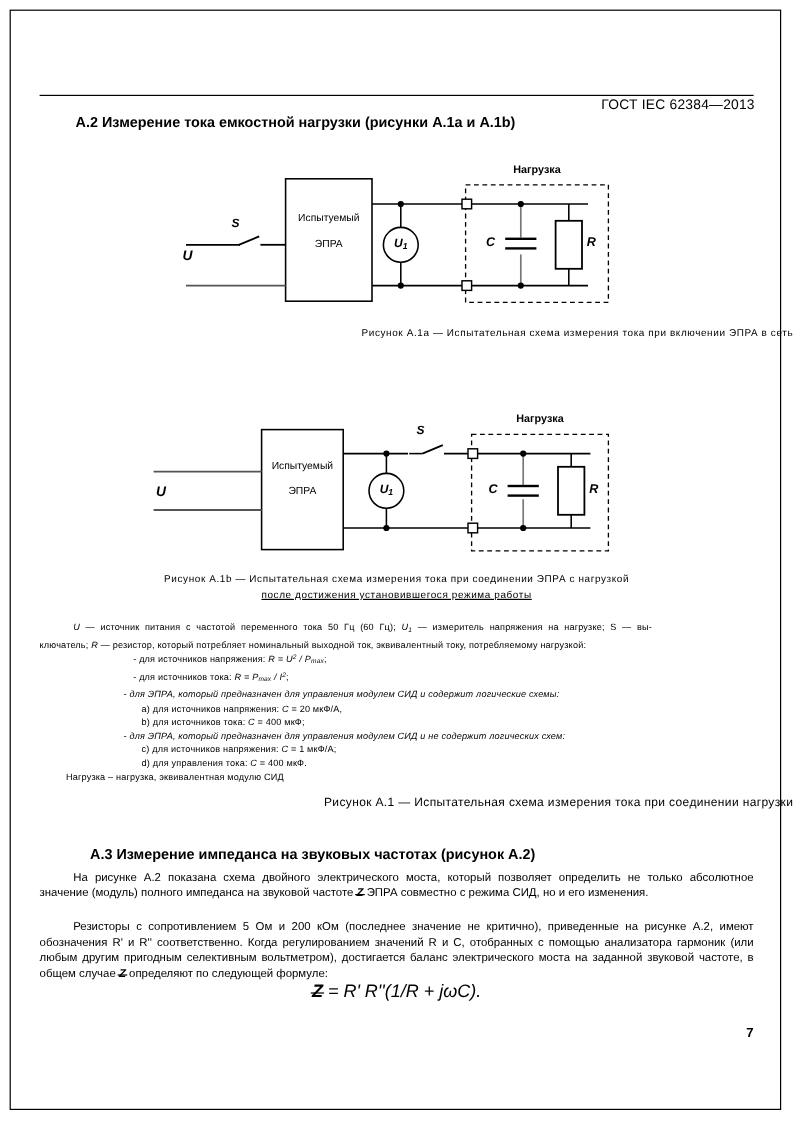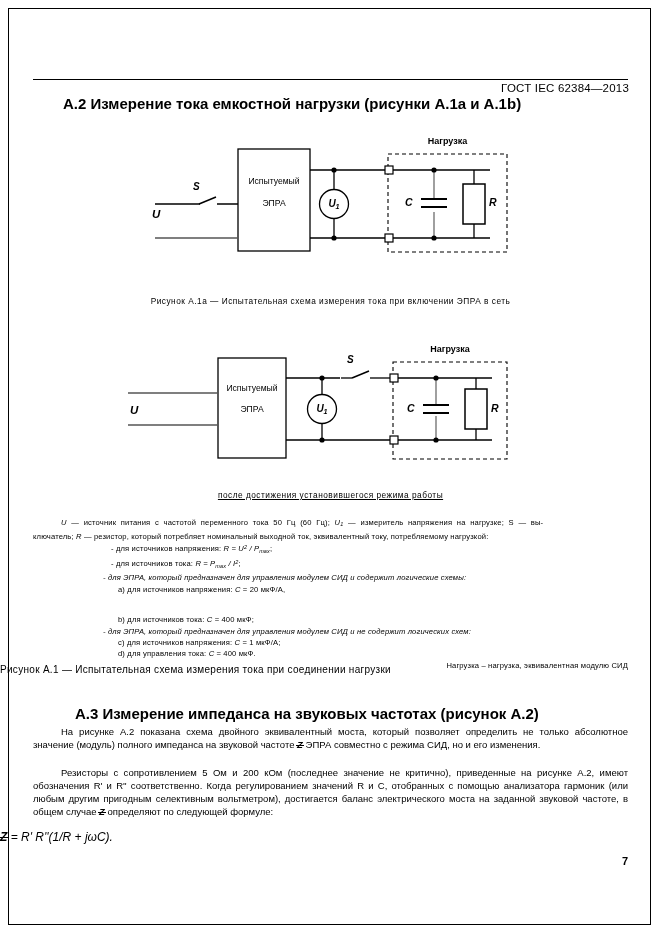--- a/index.html
+++ b/index.html
@@ -40,21 +40,21 @@
   .hdr-rule {
     position: absolute;
     left: 33px;
     top: 79px;
     width: 595px;
     height: 1px;
     background: #000;
   }
   .sec-head {
     position: absolute;
-    font-size: 15px;
+    font-size: 12px;
     font-weight: bold;
     white-space: nowrap;
     text-align: center;
   }
   .para {
     position: absolute;
     font-size: 9.5px;
     line-height: 13px;
     text-align: justify;
   }
@@ -62,42 +62,42 @@
     position: absolute;
     font-size: 8.3px;
     text-align: center;
     width: 100%;
     left: 0;
     letter-spacing: 0.5px;
   }
   .cap-main {
     position: absolute;
     font-size: 10px;
-    text-align: left;
+    text-align: right;
     width: 100%;
     left: 0;
     letter-spacing: 0.3px;
   }
   .legend {
     position: absolute;
     font-size: 7.6px;
     line-height: 11.4px;
     letter-spacing: 0.15px;
   }
   .legend .ln { white-space: nowrap; }
   .legend i { font-style: italic; }
   .sub { font-size: 0.72em; vertical-align: -0.25em; }
   .sup { font-size: 0.72em; vertical-align: 0.42em; }
   .formula-line {
     position: absolute;
     width: 100%;
     left: 0;
-    font-size: 12px;
+    text-align: center;
+    font-size: 15px;
     font-style: italic;
-    margin-top: 12px;
   }
   .pg {
     position: absolute;
     right: 33px;
     top: 855px;
     font-size: 11px;
     font-weight: bold;
   }
   svg { display: block; }
   .zed {
@@ -170,21 +170,21 @@
     </svg>
     <div style="position:absolute; left:152px; top:208px; font-size:11.5px; font-weight:bold; font-style:italic;">U</div>
     <div style="position:absolute; left:193px; top:181px; font-size:10px; font-weight:bold; font-style:italic;">S</div>
     <div style="position:absolute; left:238px; top:176px; width:72px; text-align:center; font-size:8.6px;">Испытуемый</div>
     <div style="position:absolute; left:238px; top:198px; width:72px; text-align:center; font-size:8.6px;">ЭПРА</div>
     <div style="position:absolute; left:320px; top:198px; width:28px; text-align:center; font-size:10px; font-weight:bold; font-style:italic;"><span>U</span><span class="sub">1</span></div>
     <div style="position:absolute; left:405px; top:196px; font-size:10.5px; font-weight:bold; font-style:italic;">C</div>
     <div style="position:absolute; left:489px; top:196px; font-size:10.5px; font-weight:bold; font-style:italic;">R</div>
     <div style="position:absolute; left:388px; top:136px; width:119px; text-align:center; font-size:9px; font-weight:bold;">Нагрузка</div>
   </div>
-  <div class="cap" style="top:296px;">Рисунок A.1a  —  Испытательная схема измерения тока при включении ЭПРА в сеть</div>
+  <div class="cap" style="top:272px;text-align:right;">Рисунок A.1a  —  Испытательная схема измерения тока при включении ЭПРА в сеть</div>
 
   <div style="position:absolute; left:0; top:0;">
     <svg width="661" height="480" viewBox="0 0 661 480" style="position:absolute;left:0;top:0;">
 
       <rect x="393" y="362" width="114" height="97" fill="none" stroke="#000" stroke-width="1.1" stroke-dasharray="4,3"></rect>
 
       <rect x="218" y="358" width="68" height="100" fill="#fff" stroke="#000" stroke-width="1.3"></rect>
 
       <line x1="128" y1="393" x2="218" y2="393" stroke="#555" stroke-width="1.6"></line>
       <line x1="128" y1="425" x2="218" y2="425" stroke="#555" stroke-width="1.6"></line>
@@ -221,41 +221,42 @@
     </svg>
     <div style="position:absolute; left:130px; top:404px; font-size:11.5px; font-weight:bold; font-style:italic;">U</div>
     <div style="position:absolute; left:347px; top:354px; font-size:10px; font-weight:bold; font-style:italic;">S</div>
     <div style="position:absolute; left:218px; top:383px; width:68px; text-align:center; font-size:8.6px;">Испытуемый</div>
     <div style="position:absolute; left:218px; top:404px; width:68px; text-align:center; font-size:8.6px;">ЭПРА</div>
     <div style="position:absolute; left:308px; top:403px; width:28px; text-align:center; font-size:10px; font-weight:bold; font-style:italic;"><span>U</span><span class="sub">1</span></div>
     <div style="position:absolute; left:407px; top:402px; font-size:10.5px; font-weight:bold; font-style:italic;">C</div>
     <div style="position:absolute; left:491px; top:402px; font-size:10.5px; font-weight:bold; font-style:italic;">R</div>
     <div style="position:absolute; left:393px; top:344px; width:114px; text-align:center; font-size:9px; font-weight:bold;">Нагрузка</div>
   </div>
+  <div class="cap" style="top:477px;">Рисунок A.1b  —  Испытательная схема измерения тока при соединении ЭПРА с нагрузкой</div>
   <div class="cap" style="top:490px;text-decoration:underline;">после достижения установившегося режима работы</div>
 
   <div class="legend" style="left:33px; top:517px; width:595px;">
     <div class="ln" style="text-indent:28px; word-spacing:2.4px;"><i>U</i><span> — источник питания с частотой переменного тока 50 Гц (60 Гц); </span><i>U</i><i class="sub">1</i><span> — измеритель напряжения на нагрузке; S — вы-</span></div>
     <div class="ln"><span>ключатель; </span><i>R</i><span> — резистор, который потребляет номинальный выходной ток, эквивалентный току, потребляемому нагрузкой:</span></div>
     <div class="ln" style="padding-left:78px;"><span>- для источников напряжения: </span><i>R = U</i><i class="sup">2</i><i> / P</i><i class="sub">max</i><span>;</span></div>
     <div class="ln" style="padding-left:78px;"><span>- для источников тока: </span><i>R = P</i><i class="sub">max</i><i> / I</i><i class="sup">2</i><span>;</span></div>
     <div class="ln" style="padding-left:70px; font-style:italic;">- для ЭПРА, который предназначен для управления модулем СИД и содержит логические схемы:</div>
     <div class="ln" style="padding-left:85px;"><span>a) для источников напряжения: </span><i>C</i><span> = 20 мкФ/A,</span></div>
-    <div class="ln" style="padding-left:85px;margin-top:19px;"><span>b) для источников тока: </span><i>C</i><span> = 400 мкФ;</span></div>
+    <div class="ln" style="padding-left:85px;"><span>b) для источников тока: </span><i>C</i><span> = 400 мкФ;</span></div>
     <div class="ln" style="padding-left:70px; font-style:italic;">- для ЭПРА, который предназначен для управления модулем СИД и не содержит логических схем:</div>
     <div class="ln" style="padding-left:85px;"><span>c) для источников напряжения: </span><i>C</i><span> = 1 мкФ/A;</span></div>
     <div class="ln" style="padding-left:85px;"><span>d) для управления тока: </span><i>C</i><span> = 400 мкФ.</span></div>
-    <div class="ln" style="padding-left:22px;text-align:right;">Нагрузка – нагрузка, эквивалентная модулю СИД</div>
+    <div class="ln" style="padding-left:22px;">Нагрузка – нагрузка, эквивалентная модулю СИД</div>
   </div>
 
   <div class="cap-main" style="top:664px;">Рисунок A.1 — Испытательная схема измерения тока при соединении нагрузки</div>
 
   <div class="sec-head" style="left:75px; top:705px;">A.3 Измерение импеданса на звуковых частотах (рисунок A.2)</div>
 
-  <div class="para" style="left:33px; top:725px; width:595px;"><span style="display:inline-block;width:28px;"></span><span>На рисунке A.2 показана схема двойного эквивалентный моста, который позволяет определить не только абсолютное значение (модуль) полного импеданса на звуковой частоте </span><span class="zed">Z</span><span> ЭПРА совместно с режима СИД, но и его изменения.</span></div>
+  <div class="para" style="left:33px; top:725px; width:595px;"><span style="display:inline-block;width:28px;"></span><span>На рисунке A.2 показана схема двойного электрического моста, который позволяет определить не только абсолютное значение (модуль) полного импеданса на звуковой частоте </span><span class="zed">Z</span><span> ЭПРА совместно с режима СИД, но и его изменения.</span></div>
 
   <div class="para" style="left:33px; top:766px; width:595px;"><span style="display:inline-block;width:28px;"></span><span>Резисторы с сопротивлением 5 Ом и 200 кОм (последнее значение не критично), приведенные на рисунке A.2, имеют обозначения R' и R'' соответственно. Когда регулированием значений R и C, отобранных с помощью анализатора гармоник (или любым другим пригодным селективным вольтметром), достигается баланс электрического моста на заданной звуковой частоте, в общем случае </span><span class="zed">Z</span><span> определяют по следующей формуле:</span></div>
 
   <div class="formula-line" style="top:818px;"><span class="zed">Z</span><span> = R' R''(1/R + jωC).</span></div>
 
   <div class="pg">7</div>
 
 </div>
 
 </body></html>

